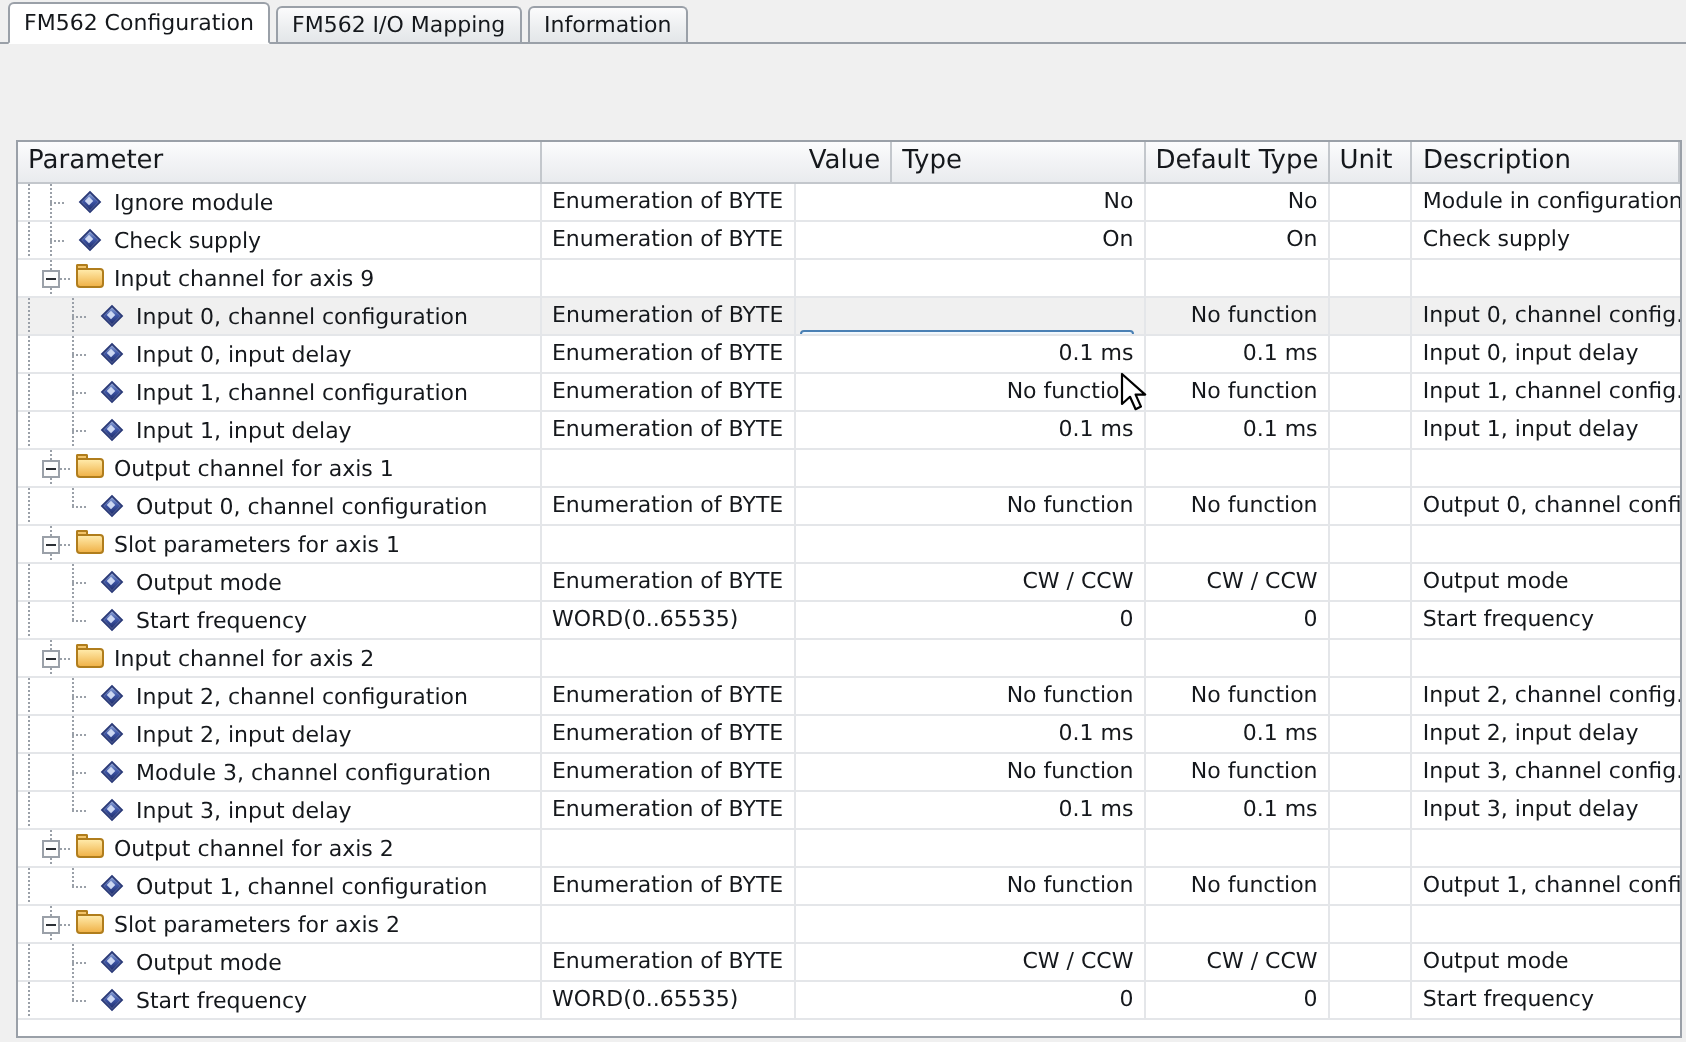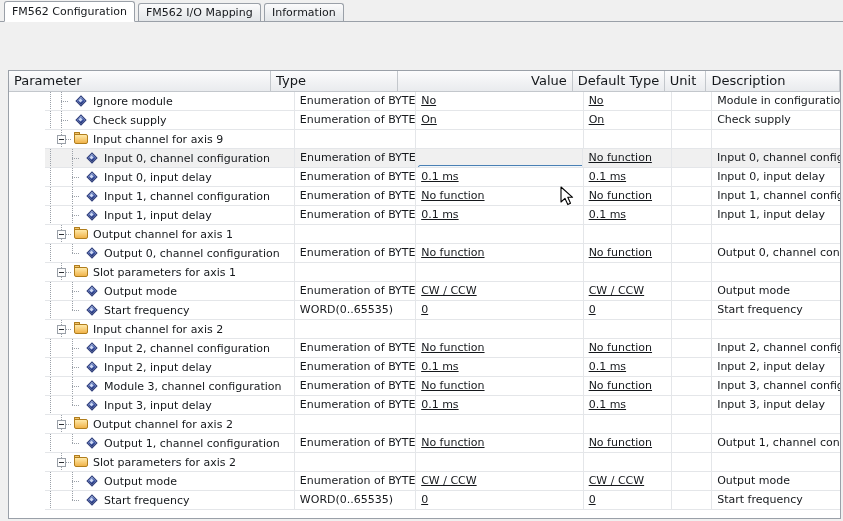--- a/index.html
+++ b/index.html
@@ -28,26 +28,26 @@
   .gridbox{
     position:absolute;left:8px;top:70px;width:833px;height:449px;
     box-sizing:border-box;border:1px solid #9aa0a8;background:#ffffff;overflow:hidden;
   }
   .hdr{display:flex;height:21px;box-sizing:border-box;
     background:linear-gradient(to bottom,#fcfcfd 0%,#f2f3f5 50%,#e9ebee 100%);
     border-bottom:1px solid #c3c7cc;}
   .hdr .hc{box-sizing:border-box;border-right:1px solid #c3c7cc;line-height:20px;
     padding:0 5px;font-size:13px;color:#15181c;overflow:hidden;white-space:nowrap;}
   .hdr .hc.r{text-align:right;}
-  .rows{position:relative;margin-left:36px;}
+  .rows{position:relative;}
   .row{display:flex;height:19px;box-sizing:border-box;border-bottom:1px solid #e4e6e9;}
   .row.sel{background:#f0f0f0;}
   .cell{box-sizing:border-box;border-right:1px solid #e4e6e9;line-height:18px;
     padding:0 5px;overflow:hidden;white-space:nowrap;font-size:11px;}
-  .cell.r{text-align:left;text-decoration:underline;}
+  .cell.r{text-align:right;}
   .c-param{width:265px;display:flex;align-items:center;padding:0;}
   .c-type{width:128px;}
   .c-val{width:177px;}
   .c-def{width:93px;}
   .c-unit{width:42px;}
   .c-desc{width:135px;border-right:none;}
   .ind{width:11px;height:19px;flex:0 0 auto;position:relative;}
   .ind.line:before{content:"";position:absolute;left:5px;top:0;width:1px;height:19px;
     background-image:linear-gradient(to bottom,#9aa0a8 50%,transparent 50%);
     background-size:1px 2px;}
@@ -102,22 +102,22 @@
 <div class="tabstrip">
   <div class="tab active" id="tab0" style="left:4px;">FM562 Configuration</div>
   <div class="tab" id="tab1" style="left: 138px;">FM562 I/O Mapping</div>
   <div class="tab" id="tab2" style="left: 264px;">Information</div>
 </div>
 
 <div class="gridbox">
 
   <div class="hdr">
     <div class="hc c-param" style="line-height:20px;padding:0 5px;">Parameter</div>
+    <div class="hc c-val r">Value</div>
     <div class="hc c-type">Type</div>
-    <div class="hc c-val r">Value</div>
     <div class="hc c-def r">Default Type</div>
     <div class="hc c-unit">Unit</div>
     <div class="hc c-desc">Description</div>
   </div>
 
   <div class="rows" id="rows">
       <div class="row">
         <div class="cell c-param">
           <div class="ind line"></div>
           <div class="elbow">

